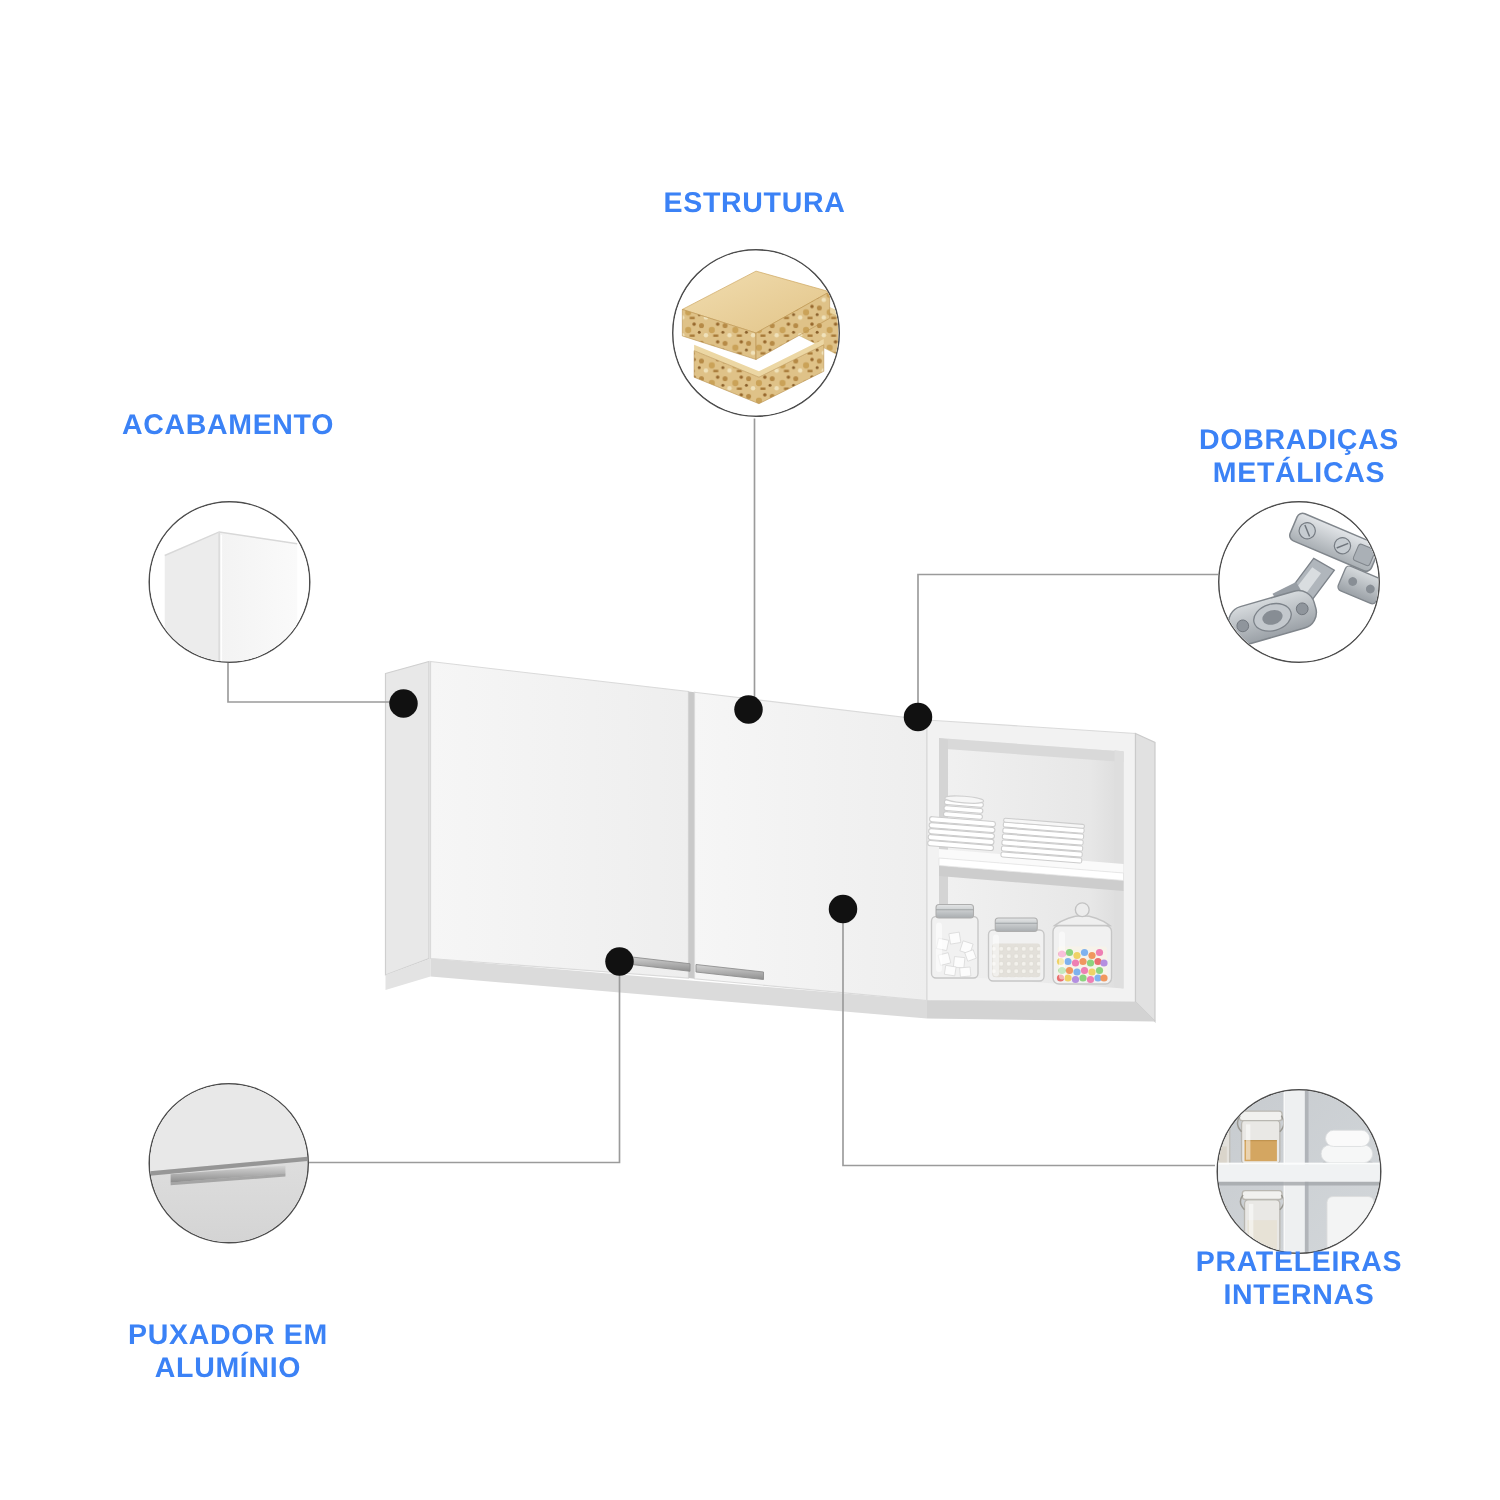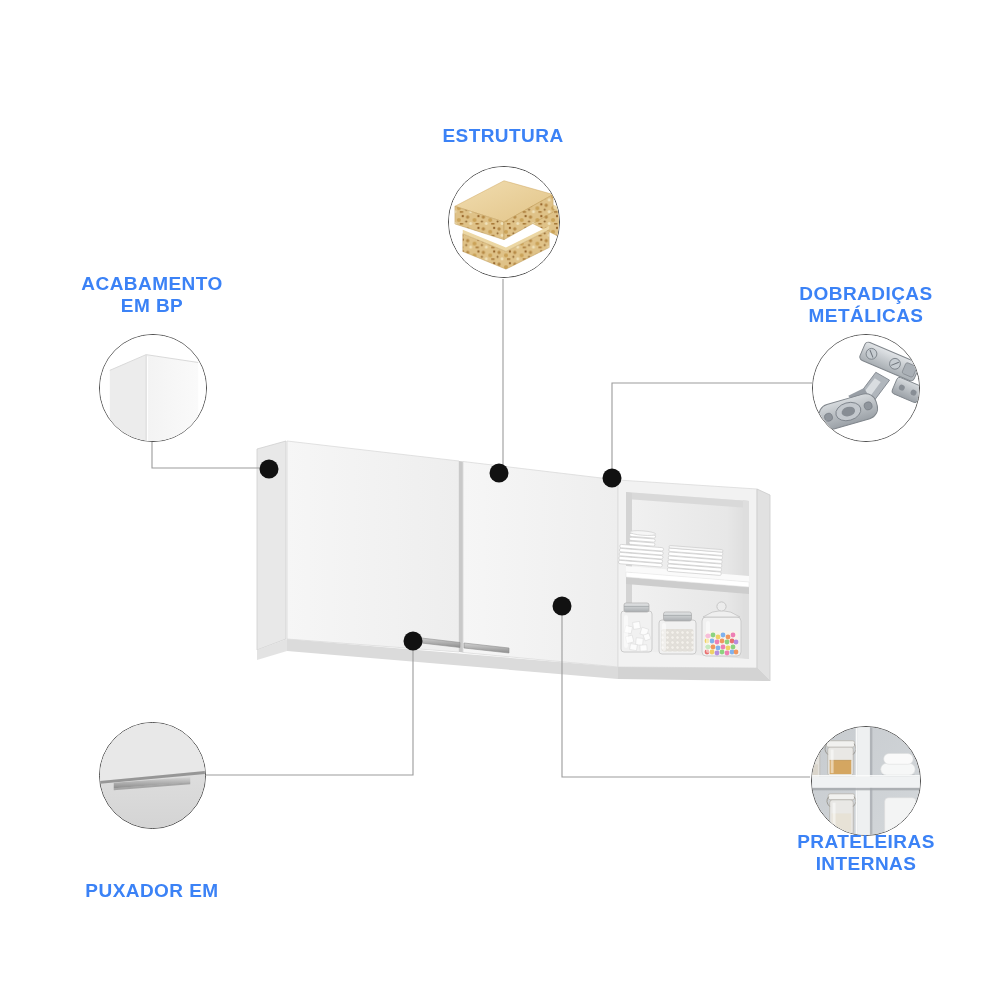--- a/index.html
+++ b/index.html
@@ -331,27 +331,27 @@
         <rect x="0" y="62" width="110" height="2.5" fill="#a2a6aa" opacity="0.8"></rect>
       </g>
     </svg>
   </div>
 
   <div class="callout-label" style="left:353px;top:125px;width:300px;">
     <span class="lbl-line">ESTRUTURA</span>
   </div>
   <div class="callout-label" style="left:2px;top:273px;width:300px;">
     <span class="lbl-line">ACABAMENTO</span>
-    <span class="lbl-line">EM BP</span>
   </div>
   <div class="callout-label" style="left:716px;top:283px;width:300px;">
     <span class="lbl-line">DOBRADIÇAS</span>
     <span class="lbl-line">METÁLICAS</span>
   </div>
   <div class="callout-label" style="left:2px;top:880px;width:300px;">
     <span class="lbl-line">PUXADOR EM</span>
+    <span class="lbl-line">ALUMÍNIO</span>
   </div>
   <div class="callout-label" style="left:716px;top:831px;width:300px;">
     <span class="lbl-line">PRATELEIRAS</span>
     <span class="lbl-line">INTERNAS</span>
   </div>
 
 </div>
 
 </body></html>

